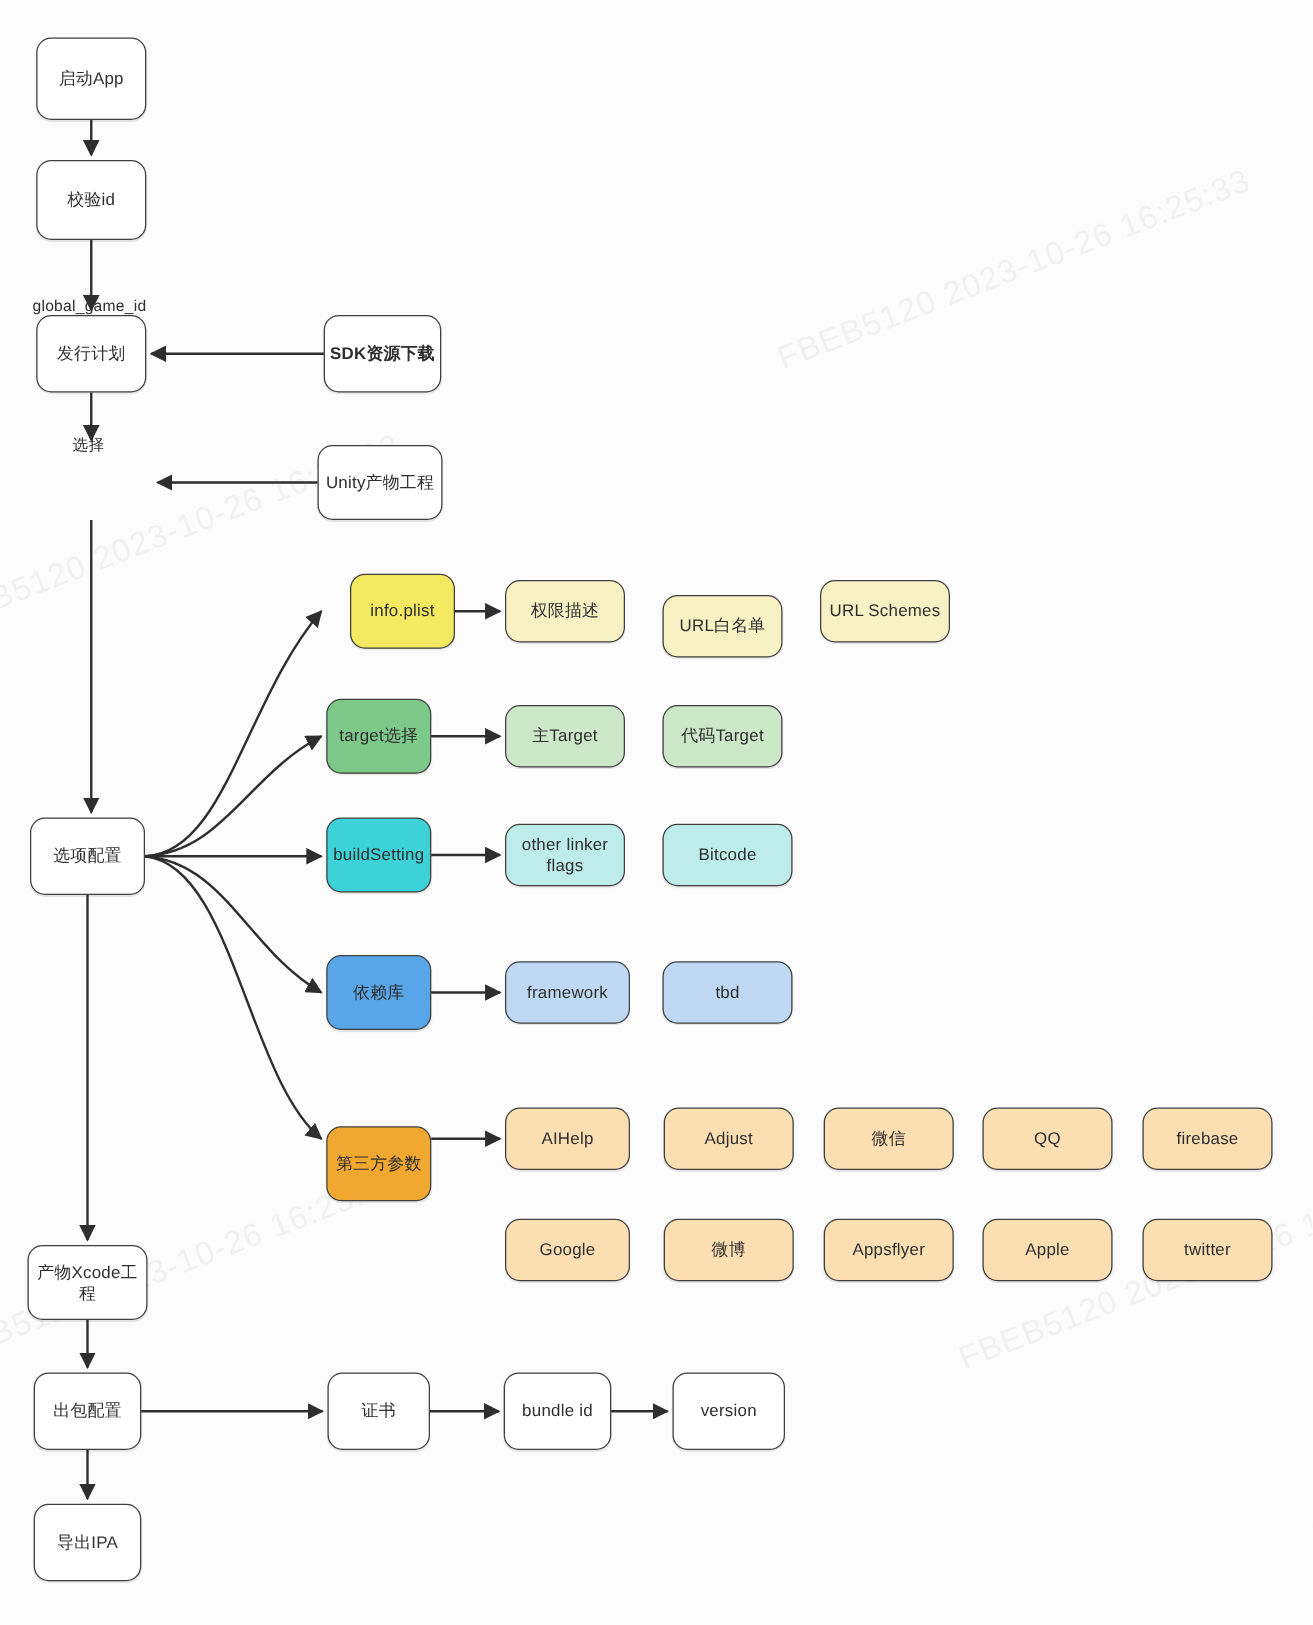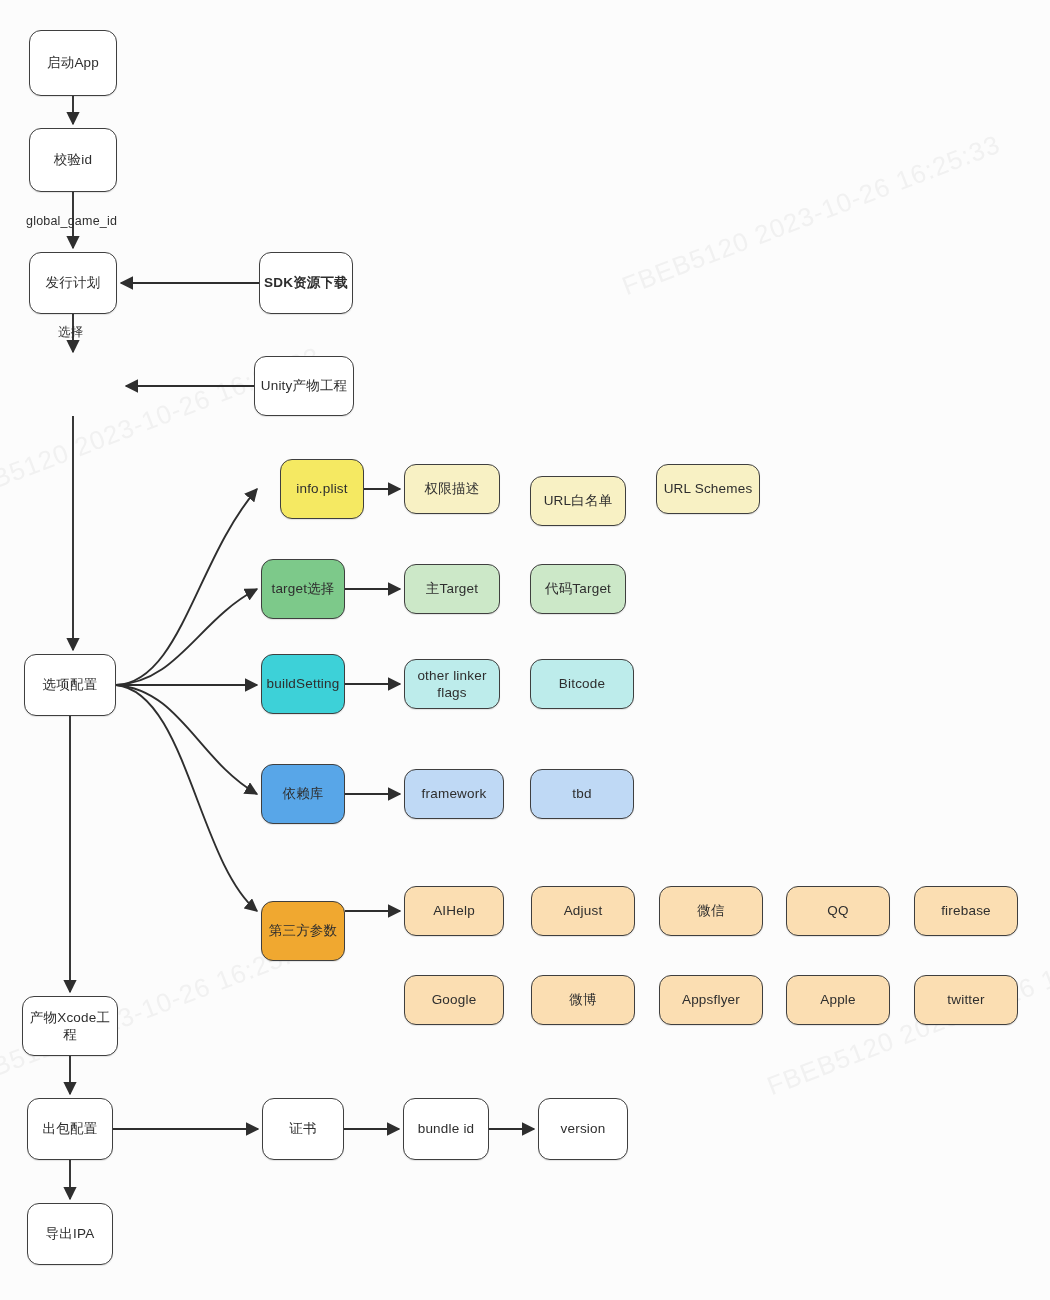--- a/index.html
+++ b/index.html
@@ -55,20 +55,21 @@
   .node.orange      { background: #f0a830; border-color: #3f3f3f; margin-top: 20px; }
   .node.orange-l    { background: #fbdeb2; border-color: #3f3f3f; }
   .edge-label {
     position: absolute;
     z-index: 4;
     font-size: 12.5px;
     color: #2e2e2e;
     background: transparent;
     white-space: nowrap;
     letter-spacing: 0.2px;
+    margin-top: 24px;
   }
   .watermark {
     position: absolute;
     z-index: 0;
     color: #f1f1f1;
     font-size: 26px;
     letter-spacing: 1px;
     white-space: nowrap;
     transform: rotate(-21deg);
     user-select: none;

